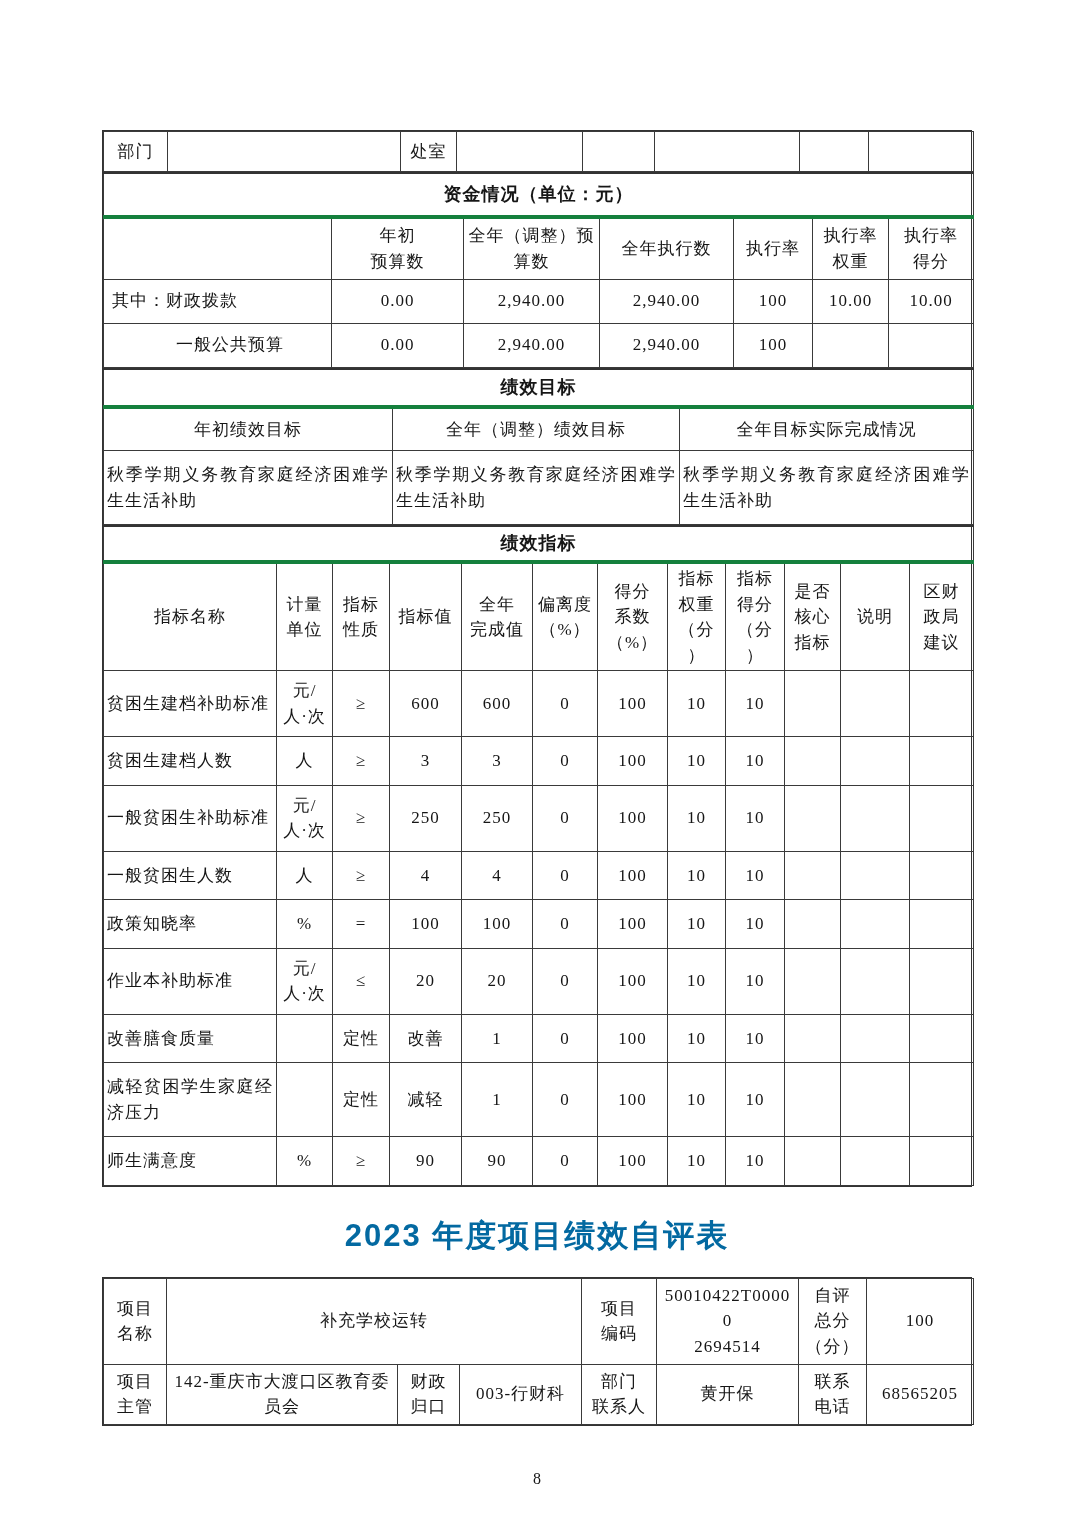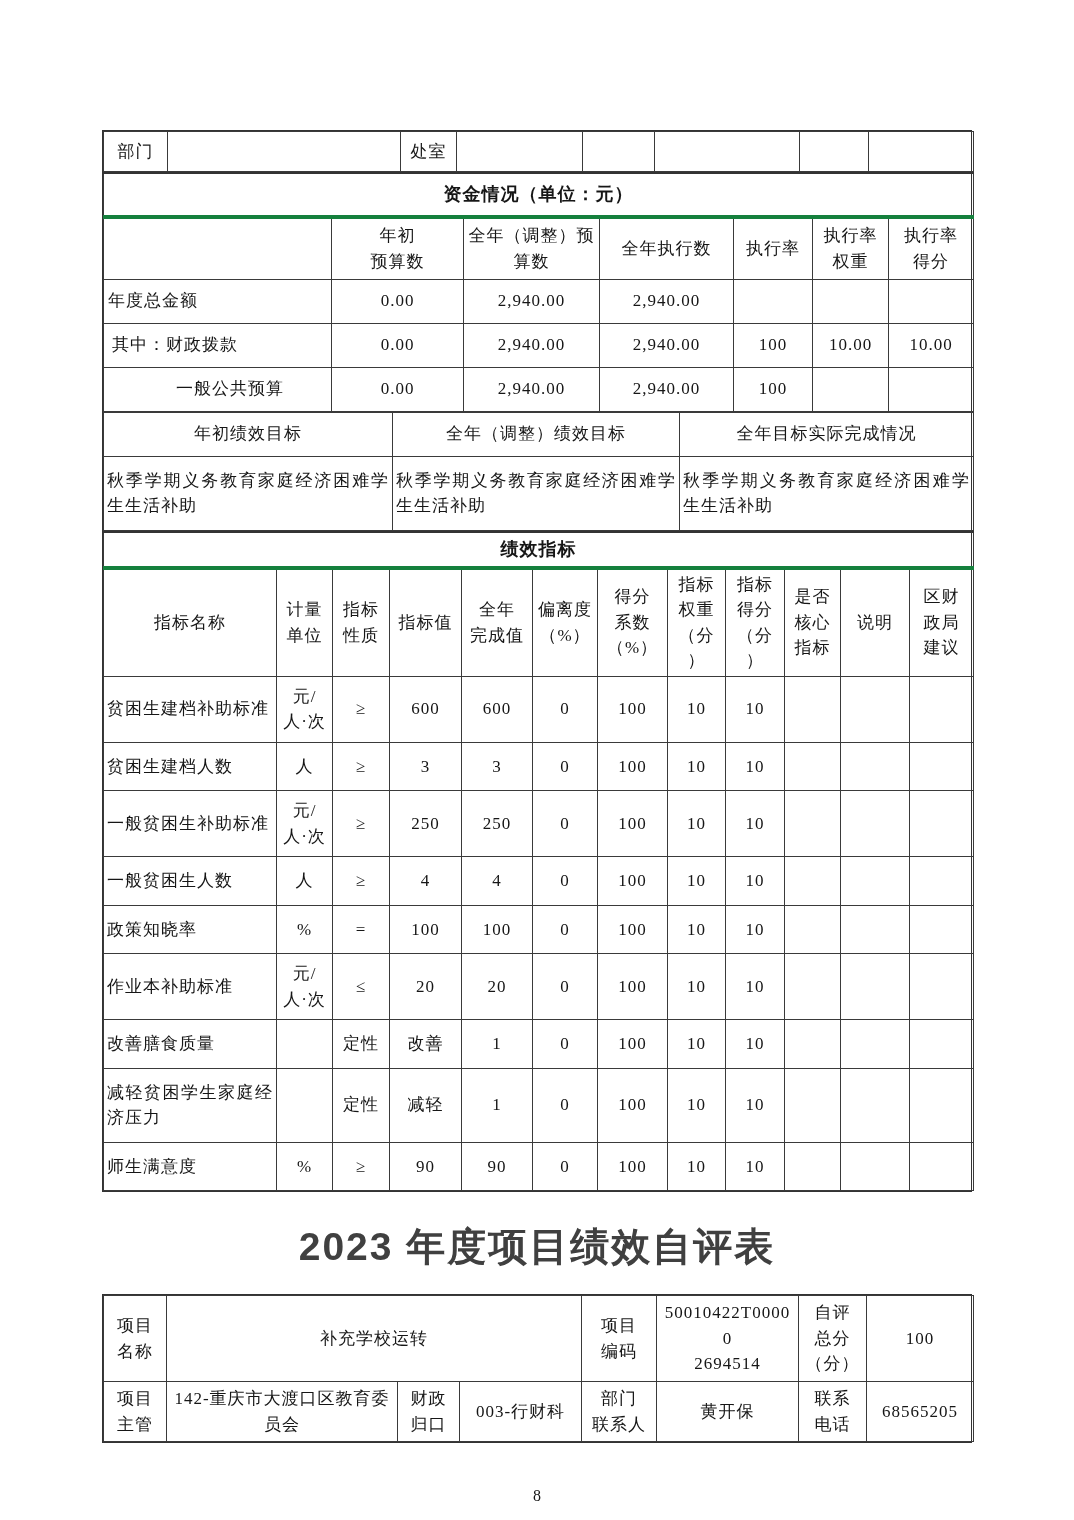--- a/index.html
+++ b/index.html
@@ -24,22 +24,22 @@
   td.just{text-align:justify;text-justify:inter-character;padding:11px 3px;}
   td.ind1{padding-left:8px;}
   td.ind2{padding-left:72px;}
   tr.h40{height:40px;} tr.h44{height:44px;} tr.h38{height:38px;}
   tr.h62{height:62px;} tr.h64{height:64px;} tr.h36{height:36px;}
   tr.h84{height:84px;} tr.h46{height:46px;} tr.h66{height:66px;}
   tr.h86{height:86px;} tr.h60{height:60px;}
   .doc-title{
     text-align:center;
     font-family:"Liberation Sans","DejaVu Sans",sans-serif;
-    font-weight:bold;font-size:39px;letter-spacing:2px;
-    margin:28px 0 20px 0;color:#404040;
+    font-weight:bold;font-size:31px;letter-spacing:2px;
+    margin:28px 0 20px 0;color:#0369a1;
   }
   .page-num{
     text-align:center;font-size:16px;margin-top:44px;letter-spacing:0;
   }
 </style>
 </head>
 <body>
 
 <div class="sheet">
 
@@ -91,29 +91,20 @@
         <td>全年（调整）预
 算数</td>
         <td>全年执行数</td>
         <td>执行率</td>
         <td>执行率
 权重</td>
         <td>执行率
 得分</td>
       </tr>
       <tr class="h44">
-        <td class="left">年度总金额</td>
-        <td>0.00</td>
-        <td>2,940.00</td>
-        <td>2,940.00</td>
-        <td></td>
-        <td></td>
-        <td></td>
-      </tr>
-      <tr class="h44">
         <td class="left ind1">其中：财政拨款</td>
         <td>0.00</td>
         <td>2,940.00</td>
         <td>2,940.00</td>
         <td>100</td>
         <td>10.00</td>
         <td>10.00</td>
       </tr>
       <tr class="h44">
         <td class="left ind2">一般公共预算</td>
@@ -127,20 +118,23 @@
     </tbody>
       </table>
 
     <table>
       <colgroup>
         <col style="width:289px">
           <col style="width:287px">
           <col style="width:294px">
       </colgroup>
       <tbody>
+          <tr class="h38">
+        <td class="section" colspan="3">绩效目标</td>
+      </tr>
       <tr class="h44">
         <td>年初绩效目标</td>
         <td>全年（调整）绩效目标</td>
         <td>全年目标实际完成情况</td>
       </tr>
       <tr class="h64">
         <td class="just">秋季学期义务教育家庭经济困难学生生活补助</td>
         <td class="just">秋季学期义务教育家庭经济困难学生生活补助</td>
         <td class="just">秋季学期义务教育家庭经济困难学生生活补助</td>
       </tr>

